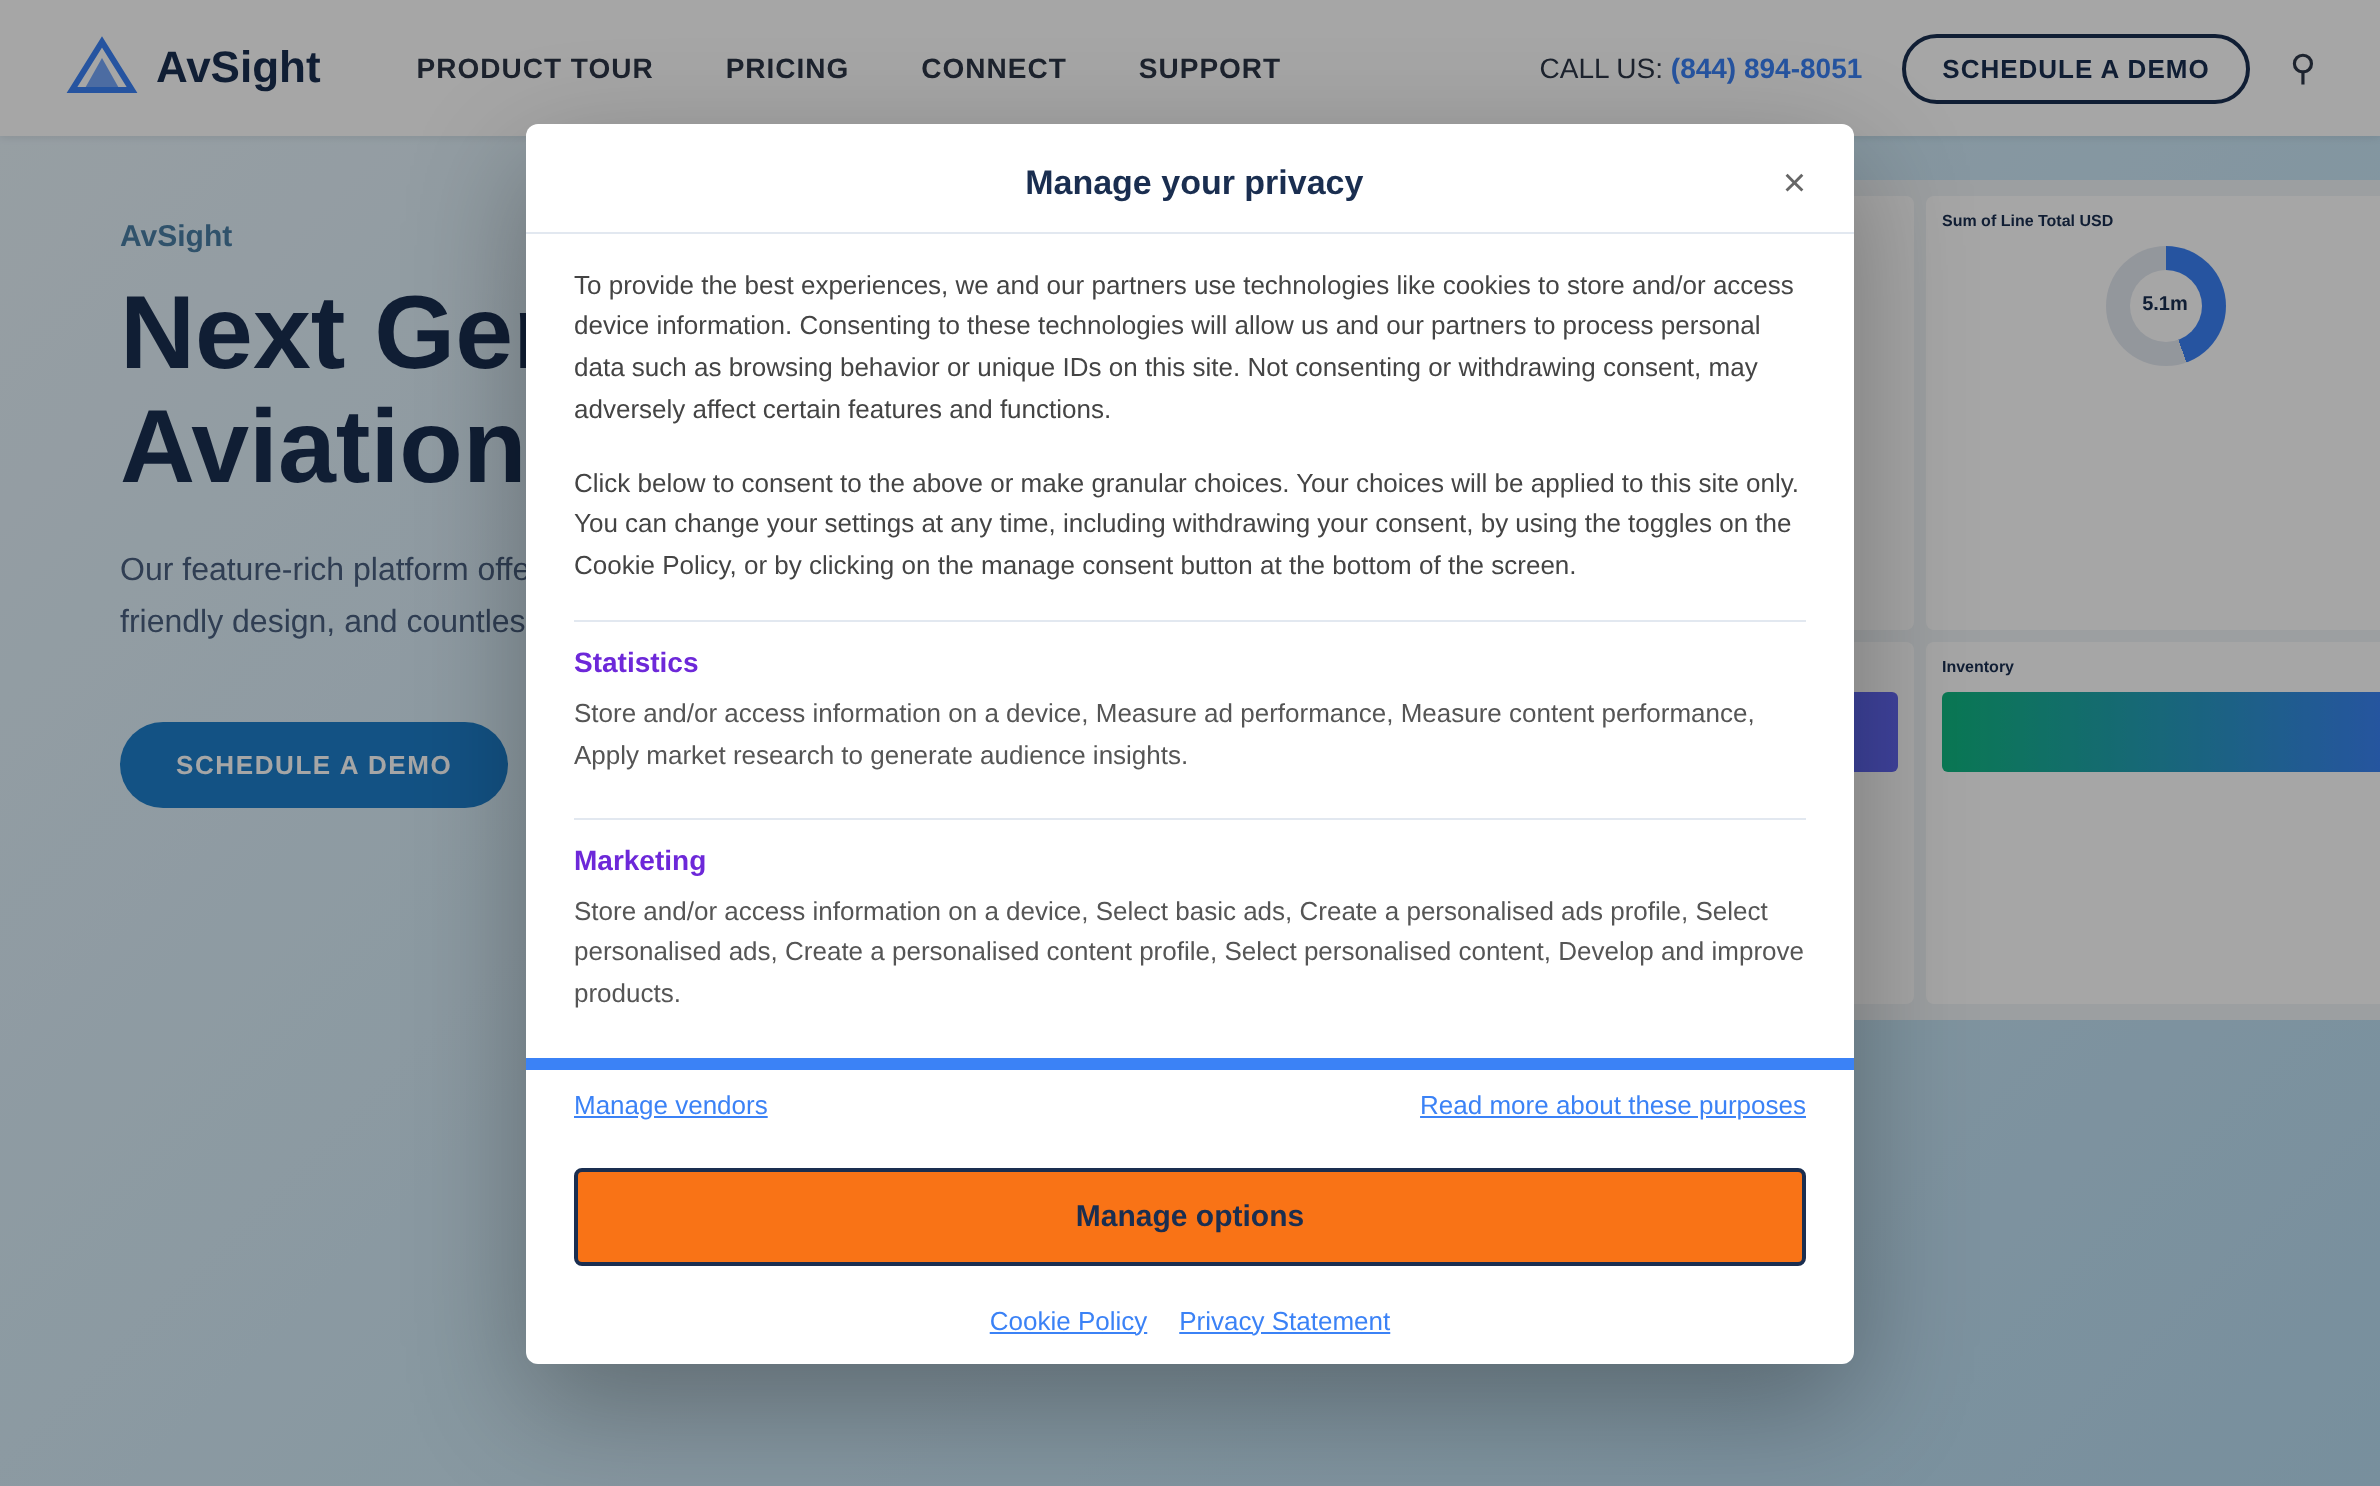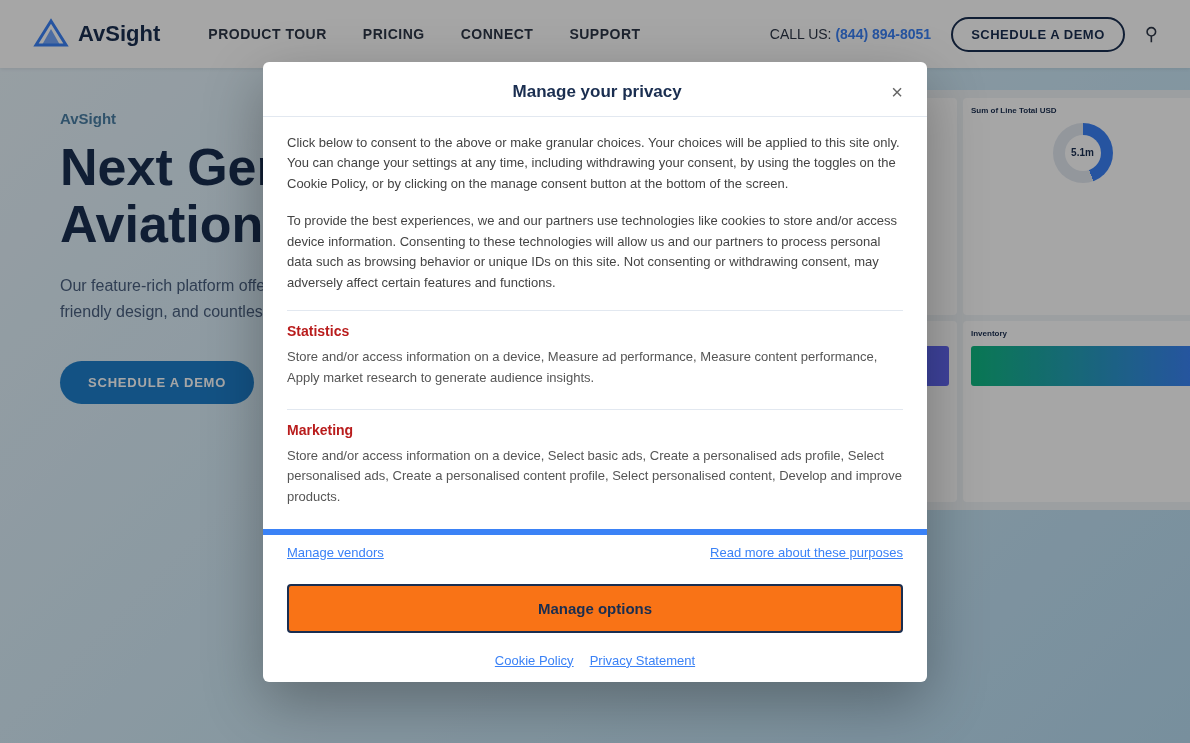--- a/index.html
+++ b/index.html
@@ -115,21 +115,21 @@
       display: flex; align-items: center; justify-content: space-between;
     }
     .modal-title { font-size: 17px; font-weight: 600; color: #1a2e50; flex: 1; text-align: center; }
     .modal-close {
       font-size: 20px; color: #666; cursor: pointer; background: none; border: none;
       line-height: 1; padding: 0; margin-left: 8px;
     }
     .modal-body { padding: 16px 24px; overflow-y: auto; flex: 1; }
     .modal-intro { font-size: 13px; color: #444; line-height: 1.6; margin-bottom: 16px; }
     .modal-section { margin-bottom: 20px; }
-    .modal-section-title { font-size: 14px; font-weight: 600; color: #b91c1c; margin-bottom: 8px; }
+    .modal-section-title { font-size: 14px; font-weight: 600; color: #6d28d9; margin-bottom: 8px; }
     .modal-section-desc { font-size: 13px; color: #555; line-height: 1.6; }
     .modal-divider { border: none; border-top: 1px solid #e2e8f0; margin: 12px 0; }
     .modal-links {
       padding: 10px 24px 12px;
       display: flex; justify-content: space-between; align-items: center;
       border-top: 6px solid #3b82f6;
     }
     .modal-link { font-size: 13px; color: #3b82f6; text-decoration: underline; cursor: pointer; }
     .modal-footer {
       padding: 12px 24px 16px;
@@ -222,22 +222,22 @@
 <div class="overlay">
   <div class="modal" role="dialog">
 
     <div class="modal-header">
       <div style="width:24px;"></div>
       <h2 class="modal-title">Manage your privacy</h2>
       <button class="modal-close">×</button>
     </div>
 
     <div class="modal-body">
+      <p class="modal-intro">To provide the best experiences, we and our partners use technologies like cookies to store and/or access device information. Consenting to these technologies will allow us and our partners to process personal data such as browsing behavior or unique IDs on this site. Not consenting or withdrawing consent, may adversely affect certain features and functions.</p>
       <p class="modal-intro">Click below to consent to the above or make granular choices. Your choices will be applied to this site only. You can change your settings at any time, including withdrawing your consent, by using the toggles on the Cookie Policy, or by clicking on the manage consent button at the bottom of the screen.</p>
-      <p class="modal-intro">To provide the best experiences, we and our partners use technologies like cookies to store and/or access device information. Consenting to these technologies will allow us and our partners to process personal data such as browsing behavior or unique IDs on this site. Not consenting or withdrawing consent, may adversely affect certain features and functions.</p>
 
       <hr class="modal-divider">
 
       <div class="modal-section">
         <div class="modal-section-title">Statistics</div>
         <p class="modal-section-desc">Store and/or access information on a device, Measure ad performance, Measure content performance, Apply market research to generate audience insights.</p>
       </div>
 
       <hr class="modal-divider">
 

